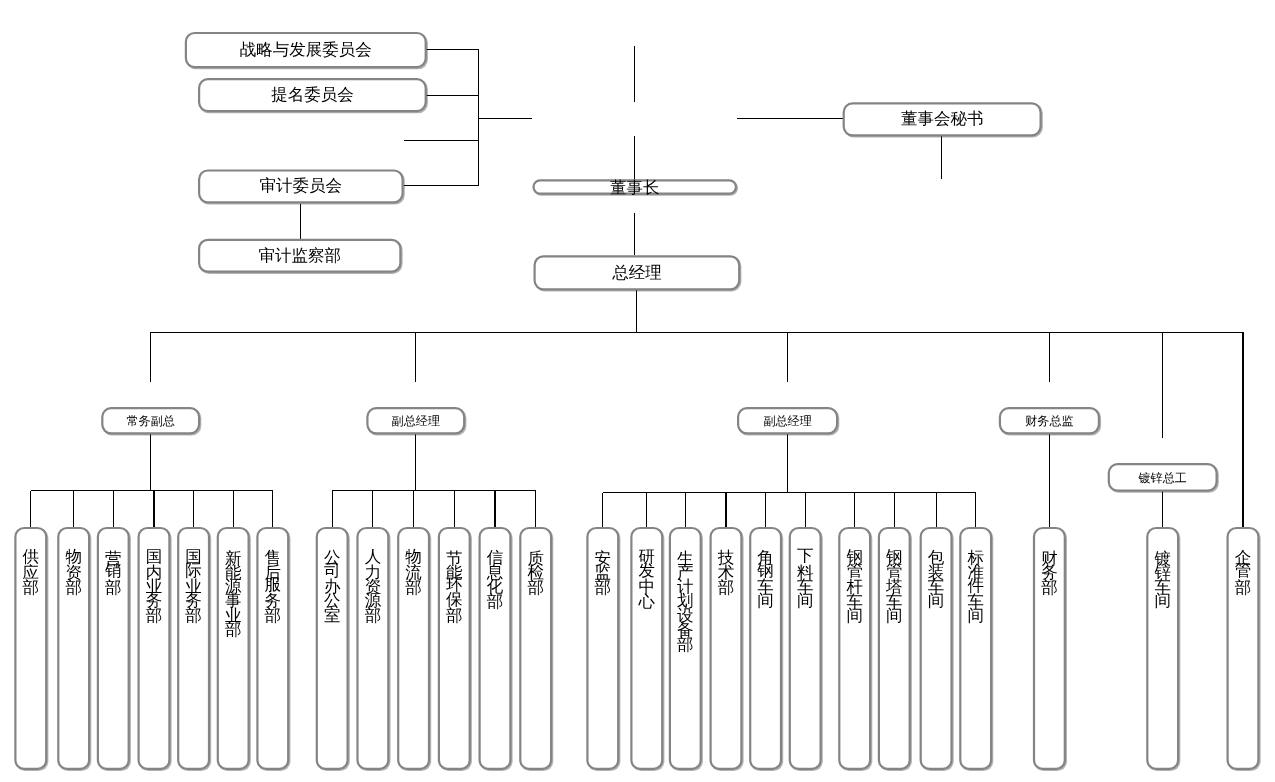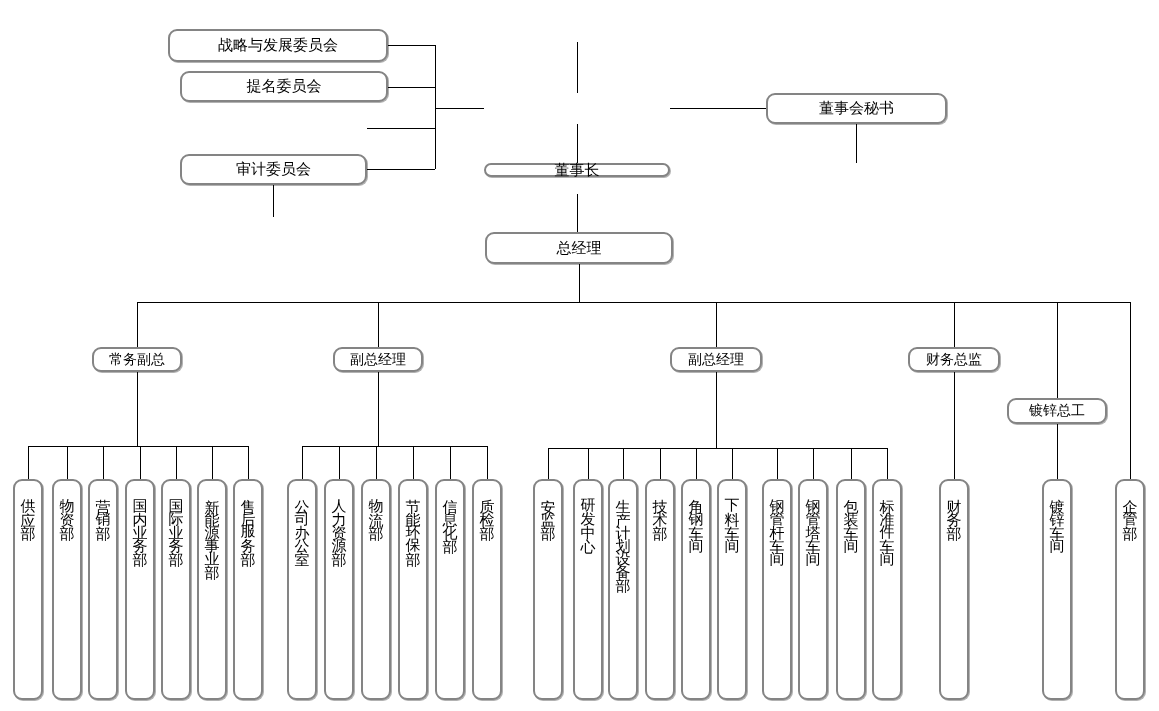--- a/index.html
+++ b/index.html
@@ -19,21 +19,21 @@
     background: var(--box-fill);
     border: 2px solid var(--box-border);
     border-radius: 9px;
     color: var(--text);
     box-shadow: 1px 1px 0 rgba(0,0,0,0.30);
   }
   .hbox {
     display: flex; align-items: center; justify-content: center;
     font-size: 15px; white-space: nowrap;
   }
-  .hbox.small { font-size: 14px; }
+  .hbox.small { font-size: 11px; margin-top: 23px; }
   .vbox {
     writing-mode: vertical-lr;
     text-orientation: upright;
     font-size: 15px;
     letter-spacing: 13px;
     line-height: 24px;
     padding-top: 6px;
     padding-left: 1px;
   }
 </style>
@@ -56,20 +56,21 @@
       M954 372V479  M1057 424V479"></path>
   </svg>
 
   <div class="box hbox" style="left:766px;top:93px;width:181px;height:31px">董事会秘书</div>
   <div class="box hbox" style="left:484px;top:163px;width:186px;height:14px">董事长</div>
   <div class="box hbox" style="left:485px;top:232px;width:188px;height:32px">总经理</div>
 
   <div class="box hbox" style="left:168px;top:29px;width:220px;height:33px">战略与发展委员会</div>
   <div class="box hbox" style="left:180px;top:71px;width:208px;height:31px">提名委员会</div>
   <div class="box hbox" style="left:180px;top:154px;width:187px;height:31px">审计委员会</div>
+  <div class="box hbox" style="left:180px;top:217px;width:185px;height:31px">审计监察部</div>
 
   <div class="box hbox small" style="left:92px;top:347px;width:90px;height:25px">常务副总</div>
   <div class="box hbox small" style="left:333px;top:347px;width:90px;height:25px">副总经理</div>
   <div class="box hbox small" style="left:670px;top:347px;width:92px;height:25px">副总经理</div>
   <div class="box hbox small" style="left:908px;top:347px;width:92px;height:25px">财务总监</div>
   <div class="box hbox small" style="left:1007px;top:398px;width:100px;height:26px">镀锌总工</div>
 
   <div class="box vbox" style="left:13px;top:479px;width:30px;height:221px">供应部</div>
   <div class="box vbox" style="left:52px;top:479px;width:30px;height:221px">物资部</div>
   <div class="box vbox" style="left:88px;top:479px;width:30px;height:221px">营销部</div>

